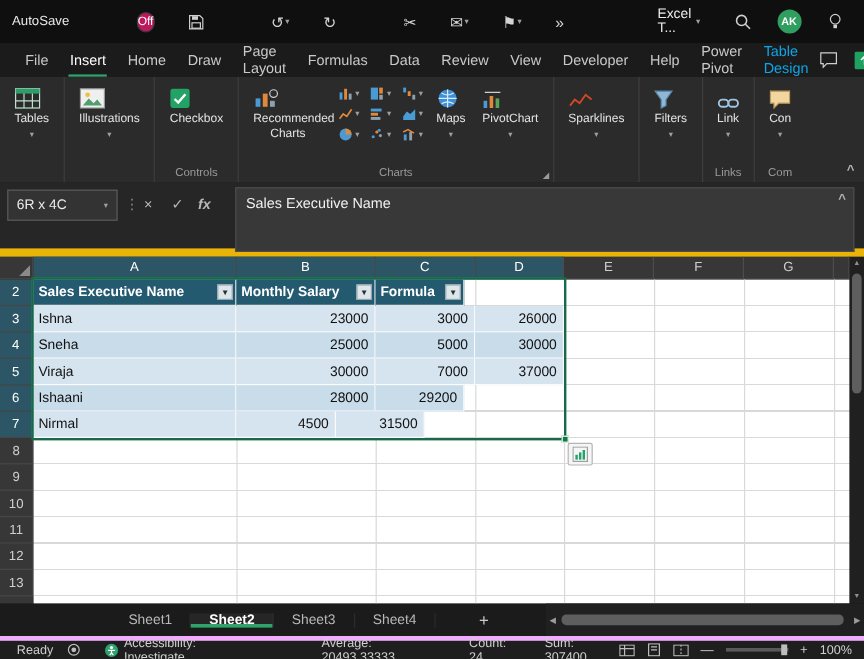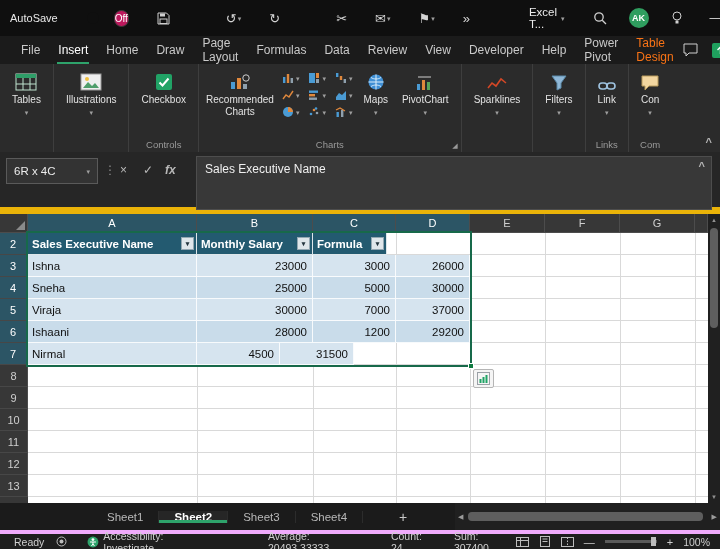--- a/index.html
+++ b/index.html
@@ -8,38 +8,38 @@
 
   
   .titlebar{position:absolute;left:0;top:0;width:720px;height:36px;background:#0f0f0f;display:flex;align-items:center;padding:0 10px;gap:28px}
   .tb-label{font-size:11px;color:#e8e8e8}
   .toggle{width:30px;height:15px;border-radius:8px;background:#fff;position:relative;display:inline-block}
   .toggle .knob{position:absolute;left:1.5px;top:1.5px;width:12px;height:12px;border-radius:50%;background:#0f0f0f}
   .offchip{background:#be185d;color:#fff;font-size:10px;border-radius:8px;padding:2px 0;border:1px solid #3a3a3a}
   .qicon{color:#d4d4d4;font-size:13px;display:inline-flex;align-items:center;gap:1px;cursor:default}
   .caret{font-size:7px;color:#9f9f9f;line-height:1}
   .vdiv{width:1px;height:16px;background:#3c3c3c}
-  .tb-center{display:flex;align-items:center;gap:4px;font-size:11.5px;color:#ececec;margin-left:31px}
+  .tb-center{display:flex;align-items:center;gap:4px;font-size:11.5px;color:#ececec;margin-left:50px}
   .tb-right{margin-left:auto;display:flex;align-items:center;gap:22px}
   .avatar{width:20px;height:20px;border-radius:50%;background:#2f9e5f;color:#fff;font-size:9px;font-weight:bold;display:flex;align-items:center;justify-content:center}
   .winbtn{color:#d9d9d9;font-size:12px;display:inline-flex;align-items:center;justify-content:center;width:22px}
 
   
   .tabsrow{position:absolute;left:0;top:36px;width:720px;height:28px;background:#1b1b1b;display:flex;align-items:stretch;padding-left:12px}
   .rtab{font-size:12px;color:#c9c9c9;display:flex;align-items:center;padding:0 9px;position:relative}
   .rtab.active{color:#fff}
   .rtab.active::after{content:"";position:absolute;left:8px;right:8px;bottom:0;height:2.5px;background:#2ea36b}
-  .rtab.contextual{color:#f97316}
+  .rtab.contextual{color:#0ea5e9}
   .tabs-right{margin-left:auto;display:flex;align-items:center;gap:14px;padding-right:10px}
 
   
   .ribbon{position:absolute;left:0;top:64px;width:720px;height:88px;background:#2b2b2b;display:flex;align-items:stretch;overflow:hidden}
   .group{position:relative;border-right:1px solid #3e3e3e;padding:4px 5px 15px 5px;display:flex;align-items:flex-start}
   .glabel{position:absolute;bottom:2px;left:0;width:100%;text-align:center;font-size:9.5px;color:#9a9a9a;white-space:nowrap;overflow:hidden}
-  .rbtn{display:flex;flex-direction:column;align-items:center;gap:3px;padding:3px 7px;font-size:10px;color:#e3e3e3;text-align:center;line-height:1.15;cursor:default}
+  .rbtn{display:flex;flex-direction:column;gap:3px;padding:3px 7px;font-size:10px;color:#e3e3e3;text-align:center;line-height:1.15;cursor:default}
   .rbtn .icn{height:20px;display:flex;align-items:flex-end}
   .minis{display:flex;gap:9px;padding:4px 4px 0 6px}
   .minicol{display:flex;flex-direction:column;gap:5px}
   .mini{display:flex;align-items:center;gap:2px}
   .launcher{position:absolute;right:3px;bottom:2px;font-size:7px;color:#9a9a9a}
   .collapse{position:absolute;right:8px;bottom:4px;font-size:11px;font-weight:bold;color:#b5b5b5}
 
   
   .fbar{position:absolute;left:0;top:152px;width:720px;height:62px;background:#262626;border-bottom:7px solid #eab308}
   .namebox{position:absolute;left:6px;top:6px;width:92px;height:26px;background:#333;border:1px solid #5a5a5a;display:flex;align-items:center;justify-content:space-between;padding:0 7px;font-size:11.5px;color:#ececec}
@@ -489,21 +489,20 @@
     </div>
     <div class="trow b0">
       <span class="tcell c0">Viraja</span>
       <span class="tcell c1 num">30000</span>
       <span class="tcell c2 num">7000</span>
       <span class="tcell c3 num">37000</span>
     </div>
     <div class="trow b1">
       <span class="tcell c0">Ishaani</span>
       <span class="tcell c1 num">28000</span>
-      <span class="tcell c2 num">1200</span>
       <span class="tcell c3 num">29200</span>
     </div>
     <div class="trow b0">
       <span class="tcell c0">Nirmal</span>
       <span class="tcell c2 num">4500</span>
       <span class="tcell c3 num">31500</span>
     </div>
     <span class="fillhandle"></span>
   </div>
 

